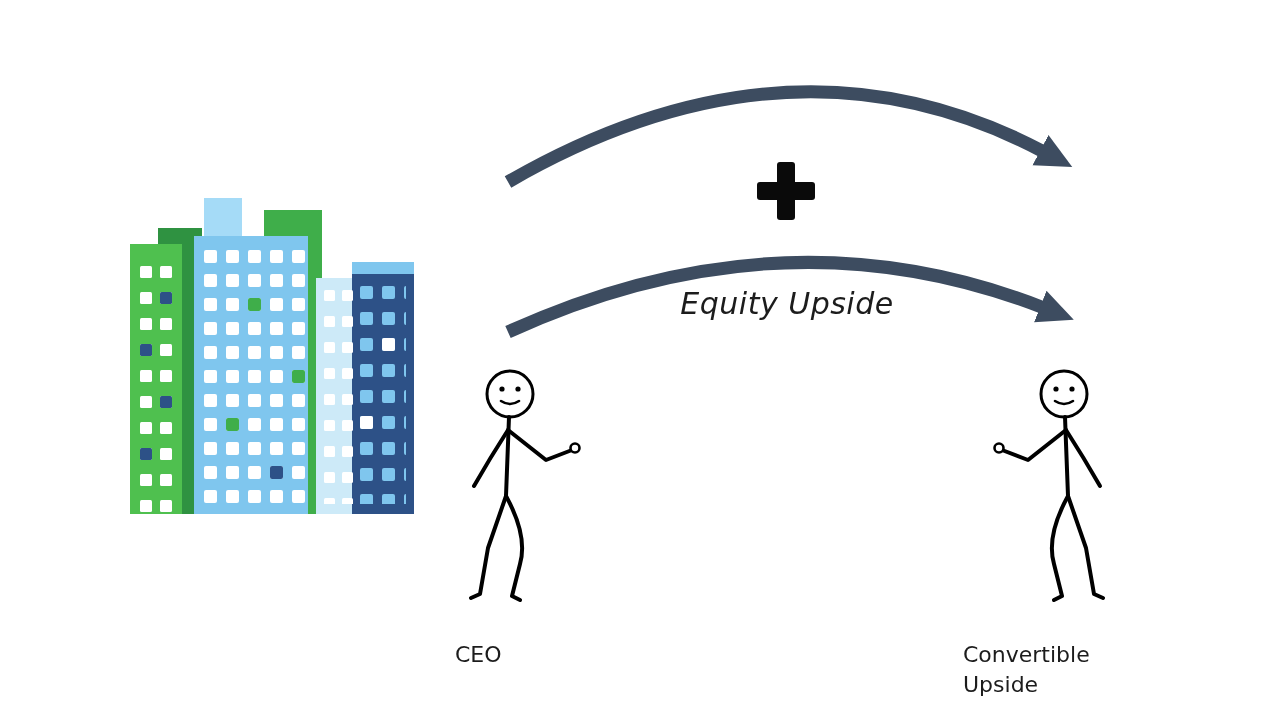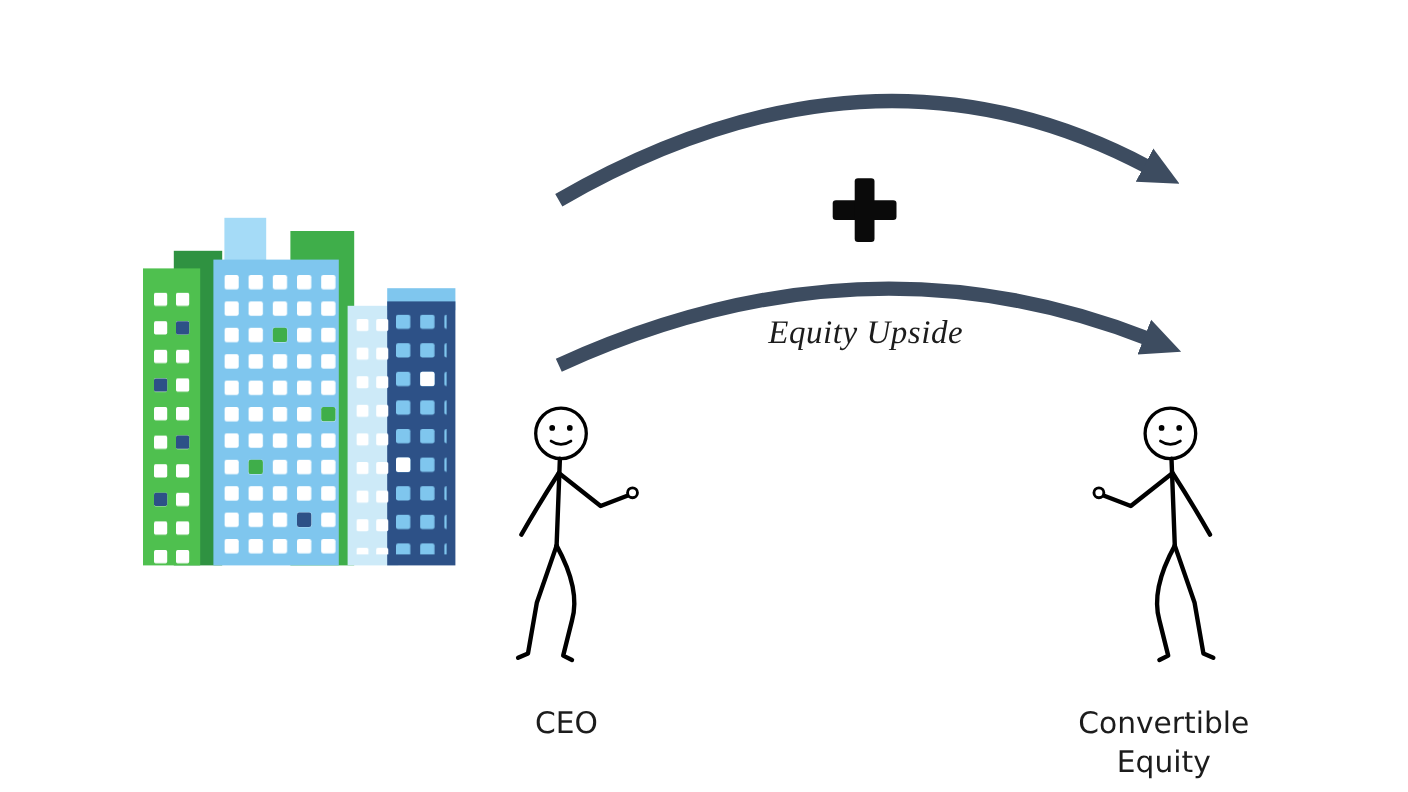--- a/index.html
+++ b/index.html
@@ -12,25 +12,25 @@
   .stage { position:relative; width:1280px; height:720px; background:#ffffff; }
 
   svg { position:absolute; overflow:visible; display:block; }
 
   
   .arrow-label {
     position:absolute; font-style:italic; font-weight:500;
     color:var(--label-text,#1c1c1c); text-align:center; letter-spacing:0.5px;
   }
   .arrow-label.top    { left:583px; top:31px;  width:400px; font-size:31px; }
-  .arrow-label.bottom { left:637px; top:286px; width:300px; font-size:30px;font-family:Liberation Serif, serif; }
+  .arrow-label.bottom { left:637px; top:286px; width:300px; font-size:30px; }
 
   .actor-label {
-    position:absolute; font-size:27px; color:var(--label-text,#1c1c1c);
-    text-align:center; line-height:1.35;
+    position:absolute; font-size:22px; color:var(--label-text,#1c1c1c);
+    text-align:left; line-height:1.35;
   }
   .actor-label.ceo    { left:455px; top:640px; width:120px; }
   .actor-label.lender { left:963px; top:640px; width:190px; }
 
   
   .buildings    { left:128px; top:178px; width:292px; height:336px; }
   .top-arrow    { left:492px; top:78px;  width:584px; height:116px; }
   .bottom-arrow { left:492px; top:246px; width:584px; height:100px; }
   .figure       { width:140px; height:256px; top:364px; }
   .figure.ceo    { left:452px; }
@@ -157,15 +157,15 @@
       <path class="limb" d="M57 53 L54 132"></path>
       <path class="limb" d="M56 66 Q38 94 22 122"></path>
       <path class="limb" d="M56 66 L94 96 L120 86"></path>
       <circle class="hand" cx="123" cy="84" r="4.5"></circle>
       <path class="limb" d="M54 132 L36 184 L28 230 L19 234"></path>
       <path class="limb" d="M54 132 Q76 172 68 200 L60 232 L68 236"></path>
     </g>
   </svg>
 
   <div class="actor-label ceo">CEO</div>
-  <div class="actor-label lender">Convertible Equity</div>
+  <div class="actor-label lender">Convertible Upside</div>
 
 </div>
 
 </body></html>

